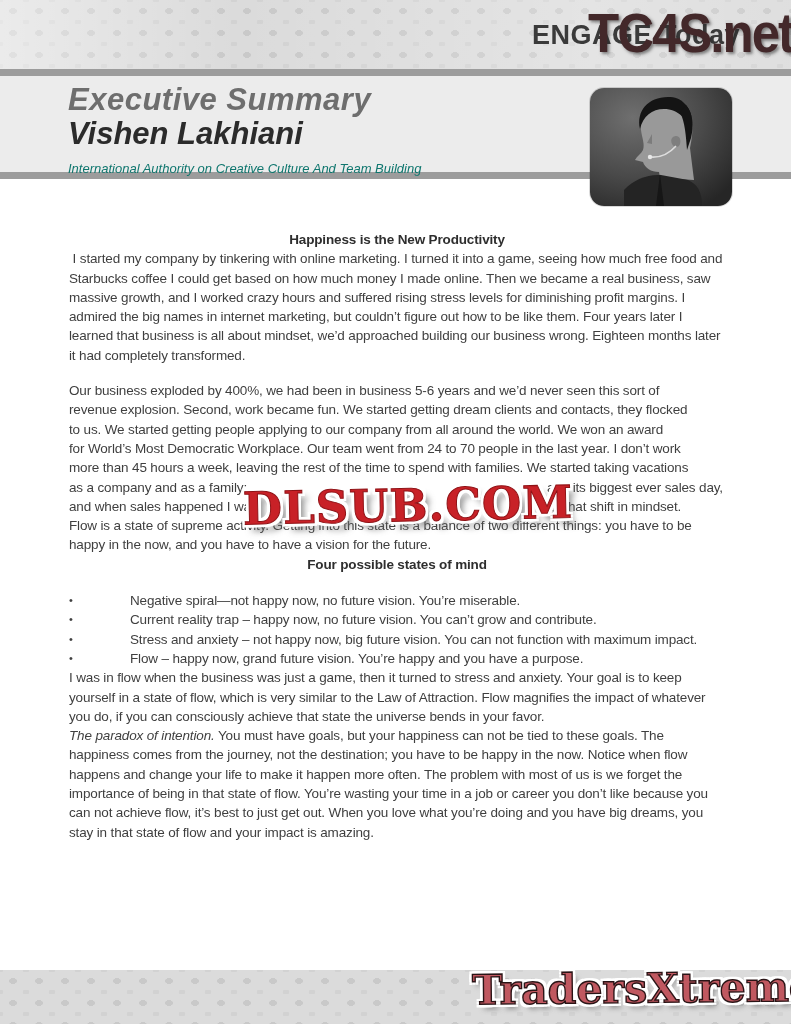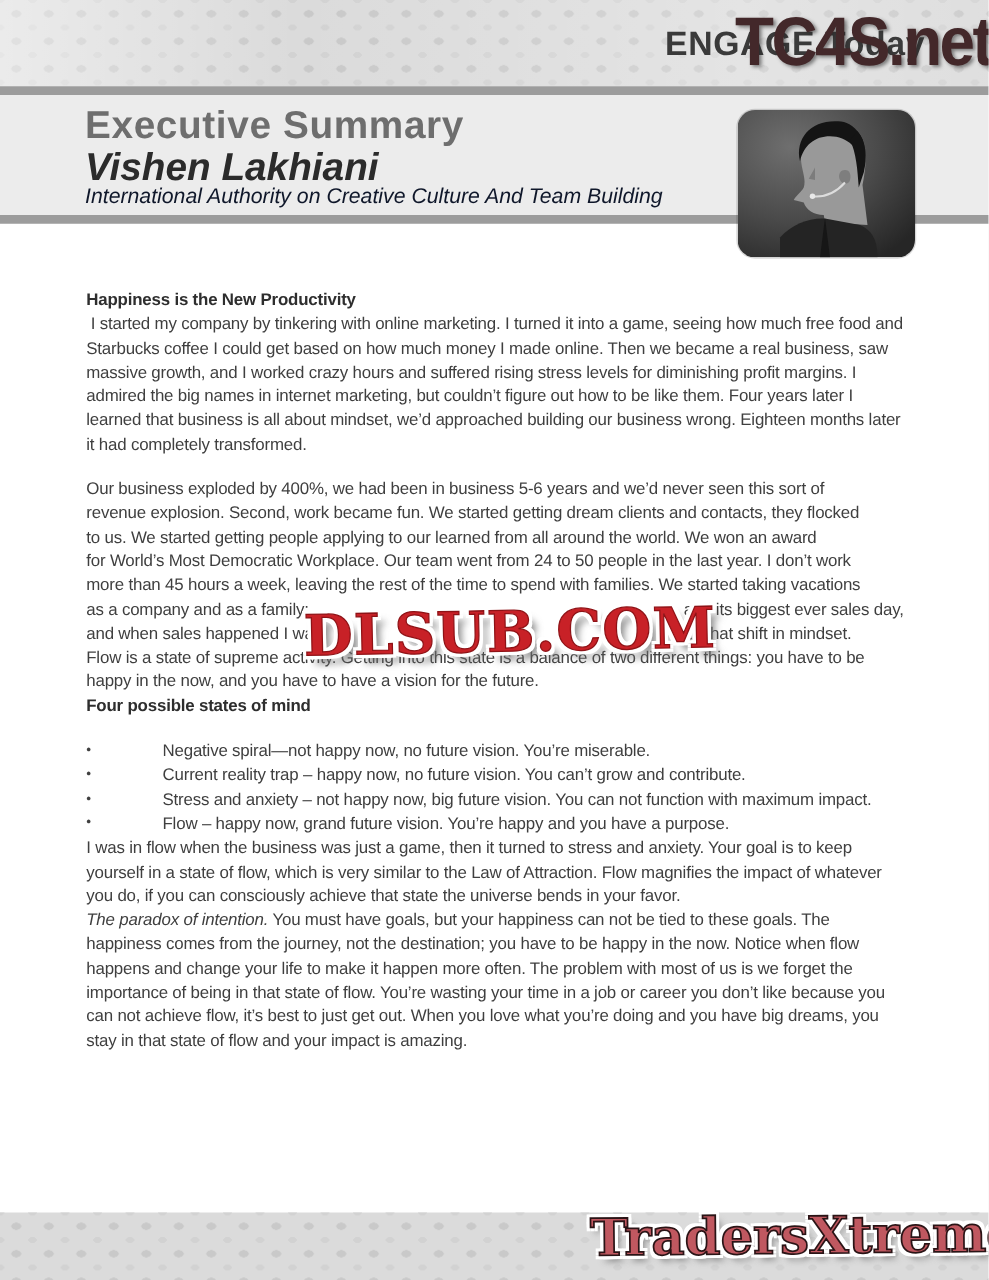--- a/index.html
+++ b/index.html
@@ -23,33 +23,33 @@
   .title-band{position:absolute;top:76px;left:0;width:791px;height:96px;background:#ececec;}
 
   
   .brand{position:absolute;top:20px;left:532px;font-size:27px;font-weight:bold;
          color:#3a3a3a;letter-spacing:.5px;white-space:nowrap;}
   .wm-top{position:absolute;top:1px;left:588px;font-size:51px;font-weight:bold;
           font-family:"Liberation Sans",sans-serif;letter-spacing:-2px;color:#43282a;
           transform:scaleY(1.08);transform-origin:top left;white-space:nowrap;
           text-shadow:2px 2px 3px rgba(40,40,40,.55);}
   .exec-title{position:absolute;top:82px;left:68px;font-size:31px;font-weight:bold;
-              color:#6e6e6e;letter-spacing:.5px;}
+              font-style:italic;color:#6e6e6e;letter-spacing:.5px;}
   .author{position:absolute;top:116px;left:68px;font-size:31px;font-weight:bold;
           font-style:italic;color:#2b2b2b;}
-  .subtitle{position:absolute;top:147px;left:68px;font-size:17px;font-style:italic;color:#0f172a;}
+  .subtitle{position:absolute;top:161px;left:68px;font-size:13px;font-style:italic;color:#0f766e;}
 
   
   .photo{position:absolute;top:88px;left:590px;width:142px;height:118px;border-radius:14px;
          overflow:hidden;box-shadow:0 0 0 1px rgba(0,0,0,.15);}
 
   
   .body-col{position:absolute;top:230px;left:69px;width:656px;color:#3f3f3f;
             font-size:13.5px;line-height:19.3px;letter-spacing:-.15px;}
-  .body-col h3{margin:0;font-size:13.5px;line-height:19.3px;color:#2e2e2e;}
+  .body-col h3{margin:0;font-size:13.5px;line-height:19.3px;color:#2e2e2e;text-align:center;}
   .body-col p{margin:0;white-space:pre-wrap;}
   .mt21{margin-top:21px;} .mt16{margin-top:16px;} .mt14{margin-top:14px;}
   .line{white-space:nowrap;position:relative;height:19.3px;}
   .line .post{position:absolute;left:478px;top:0;text-align:center;}
   .bullets{margin-top:17px;}
   .bullet-row{display:flex;}
   .bullet-dot{width:61px;flex:0 0 61px;font-size:11px;}
   .ital{font-style:italic;}
 
   
@@ -118,22 +118,22 @@
   </div>
 
   <div class="body-col">
     <h3>Happiness is the New Productivity</h3>
 
     <p class="mt21"> I started my company by tinkering with online marketing. I turned it into a game, seeing how much free food and Starbucks coffee I could get based on how much money I made online. Then we became a real business, saw massive growth, and I worked crazy hours and suffered rising stress levels for diminishing profit margins. I admired the big names in internet marketing, but couldn’t figure out how to be like them. Four years later I learned that business is all about mindset, we’d approached building our business wrong. Eighteen months later it had completely transformed.</p>
 
     <div class="mt16">
       <div class="line">Our business exploded by 400%, we had been in business 5-6 years and we’d never seen this sort of</div>
       <div class="line">revenue explosion. Second, work became fun. We started getting dream clients and contacts, they flocked</div>
-      <div class="line">to us. We started getting people applying to our learned from all around the world. We won an award</div>
-      <div class="line">for World’s Most Democratic Workplace. Our team went from 24 to 50 people in the last year. I don’t work</div>
+      <div class="line">to us. We started getting people applying to our company from all around the world. We won an award</div>
+      <div class="line">for World’s Most Democratic Workplace. Our team went from 24 to 70 people in the last year. I don’t work</div>
       <div class="line">more than 45 hours a week, leaving the rest of the time to spend with families. We started taking vacations</div>
       <div class="line">
         <span>as a company and as a family;</span>
         <span class="post">and its biggest ever sales day,</span>
       </div>
       <div class="line">
         <span>and when sales happened I was</span>
         <span class="post">ith that shift in mindset.</span>
       </div>
     </div>

